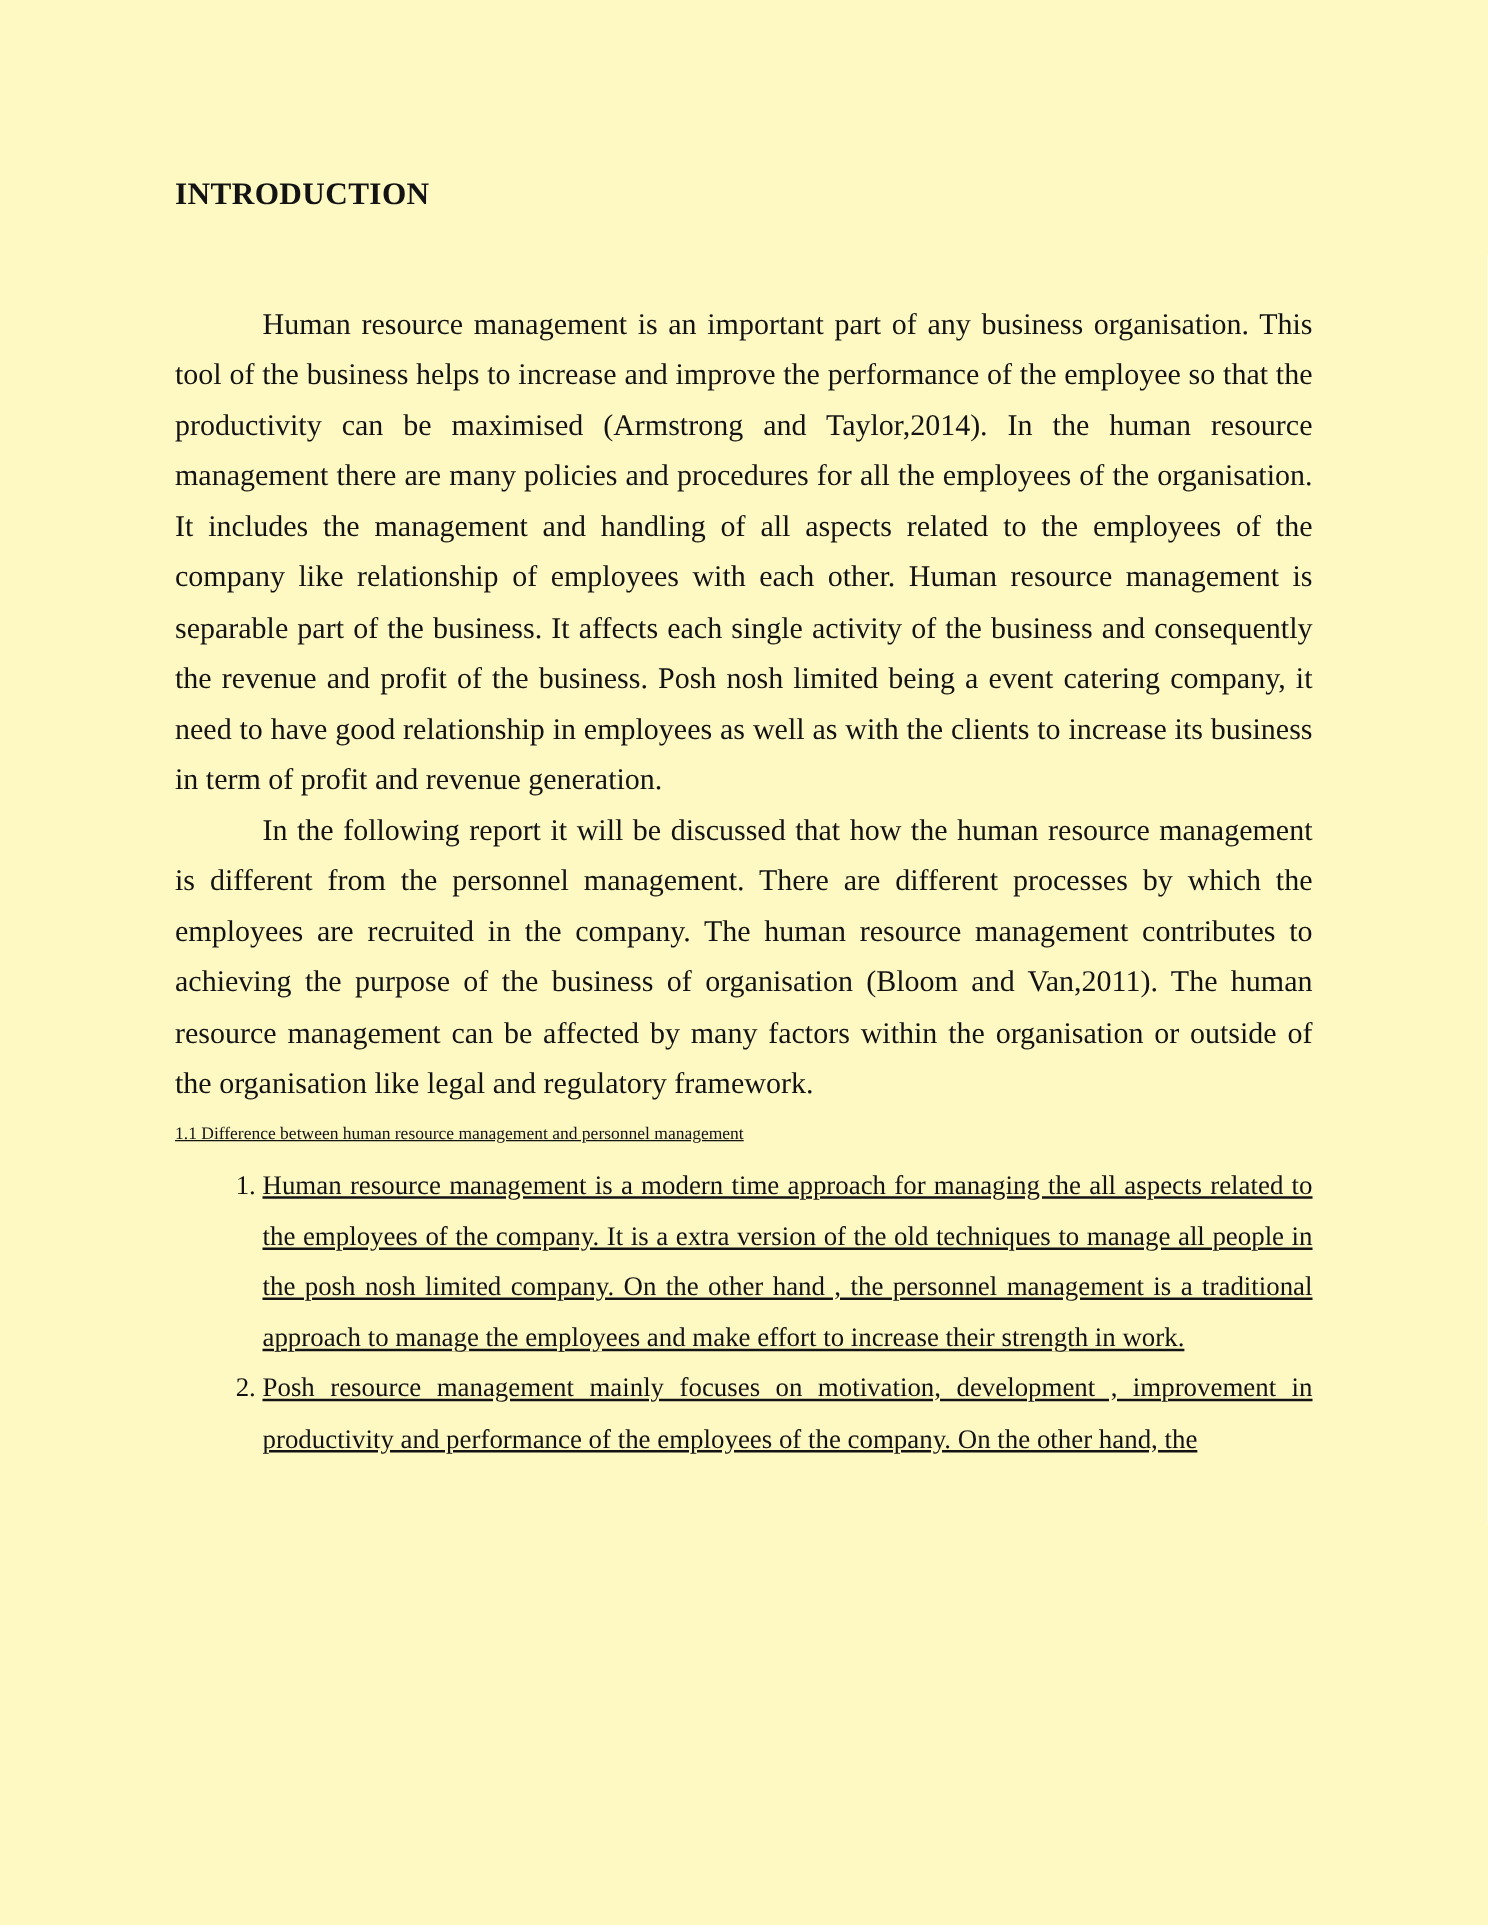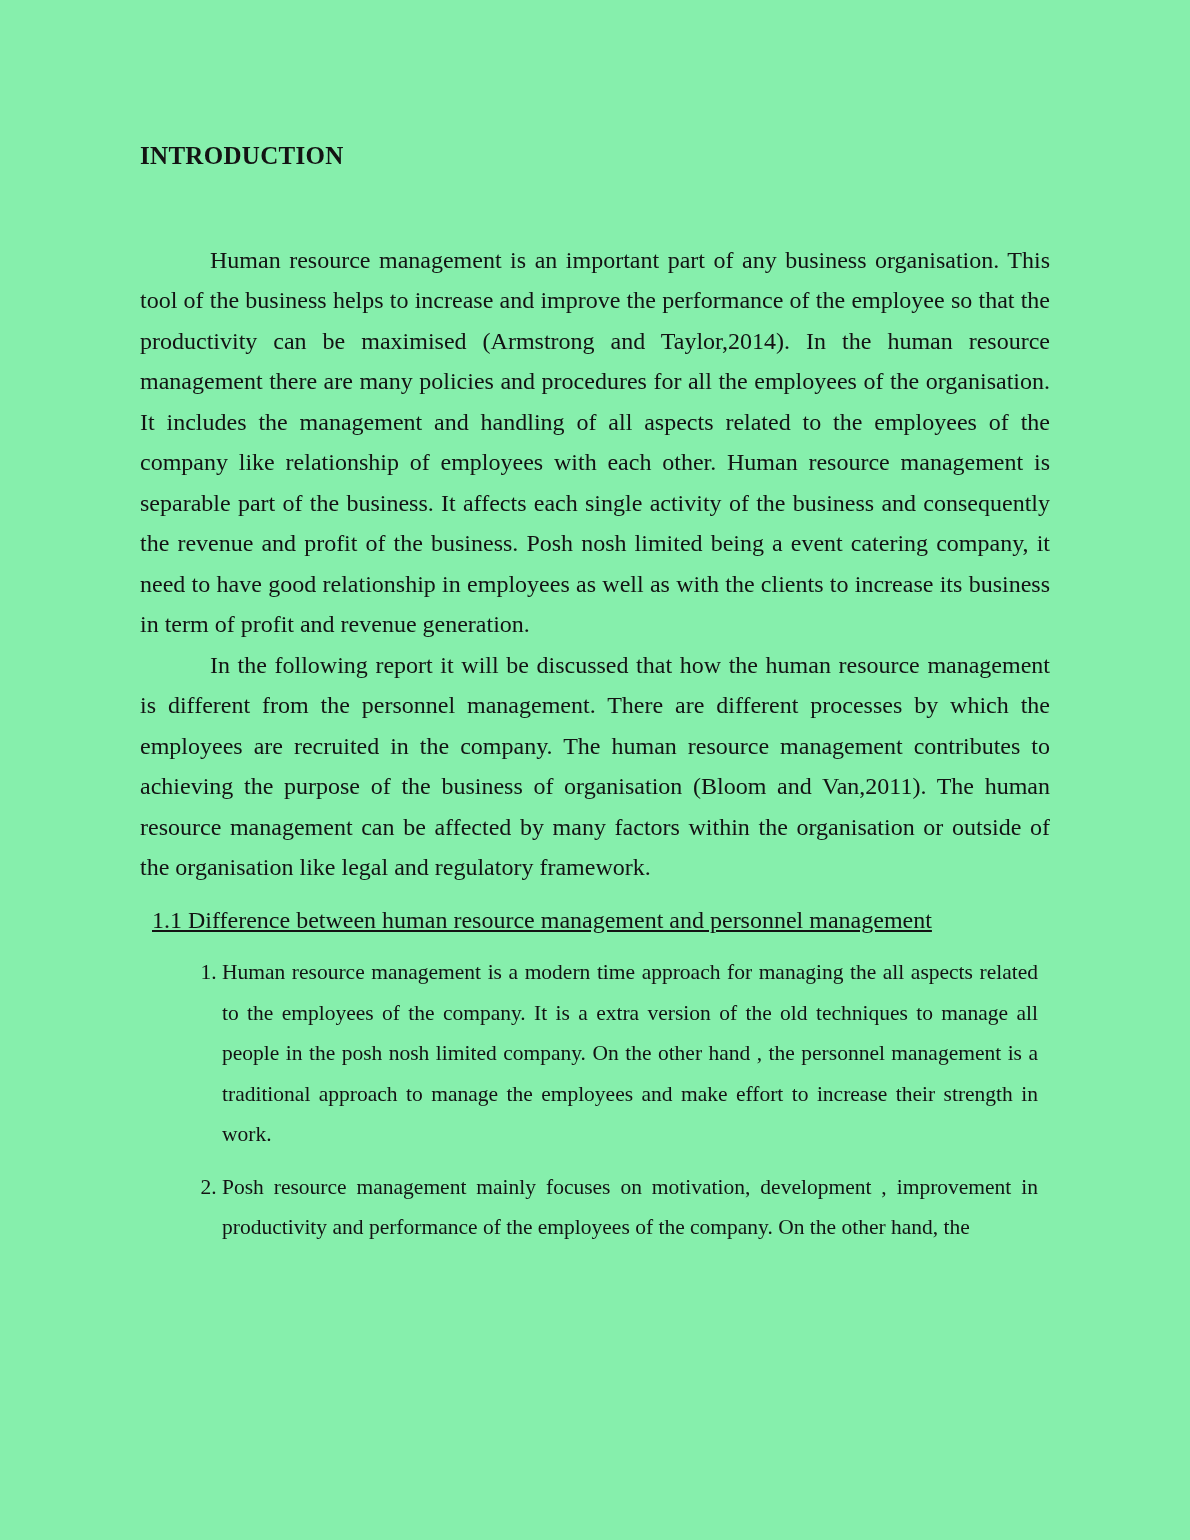--- a/index.html
+++ b/index.html
@@ -12,21 +12,21 @@
     height: 1540px;
     font-family: "Liberation Serif", "DejaVu Serif", serif;
     color: #131313;
     overflow: hidden;
   }
   .page {
     box-sizing: border-box;
     width: 1190px;
     height: 1540px;
     padding: 142px 140px 0 140px;
-    background: #86efac;
+    background: #fef9c3;
   }
   .main-heading {
     font-size: 25px;
     font-weight: bold;
     margin: 0 0 70px 0;
     letter-spacing: 0.3px;
     line-height: 1.1;
   }
   .body-para {
     font-size: 24px;
@@ -35,34 +35,35 @@
     text-indent: 70px;
     margin: 0;
   }
   .task-heading {
     font-size: 25px;
     font-weight: bold;
     margin: 30px 0 22px 0;
     line-height: 1.1;
   }
   .subheading {
-    font-size: 24px;
+    font-size: 14px;
     line-height: 40.5px;
     text-decoration: underline;
-    margin: 12px;
+    margin: 0;
   }
   .numbered-list {
     margin: 0;
     padding: 0 0 0 70px;
     font-size: 21.5px;
     line-height: 40.5px;
   }
   .numbered-list li {
     text-align: justify;
-    margin: 12px;
+    margin: 0;
+    text-decoration: underline;
   }
 </style>
 </head>
 <body>
 
 <div class="page">
 
   <h1 class="main-heading">INTRODUCTION</h1>
 
   <p class="body-para">Human resource management is an important part of  any business organisation. This tool of the business helps to increase and improve the performance of the employee so that the productivity can be maximised (Armstrong and Taylor,2014). In the human resource management there are many policies and procedures for all the employees of the organisation. It includes the management and handling of all aspects related to the employees of the company like relationship of employees with each other. Human resource management is separable part of the business. It affects each single activity of the business and consequently the revenue and profit of the business. Posh nosh limited being a event catering company, it need to have good relationship in employees as well as with the clients to increase its business in term  of profit and revenue generation.</p>

